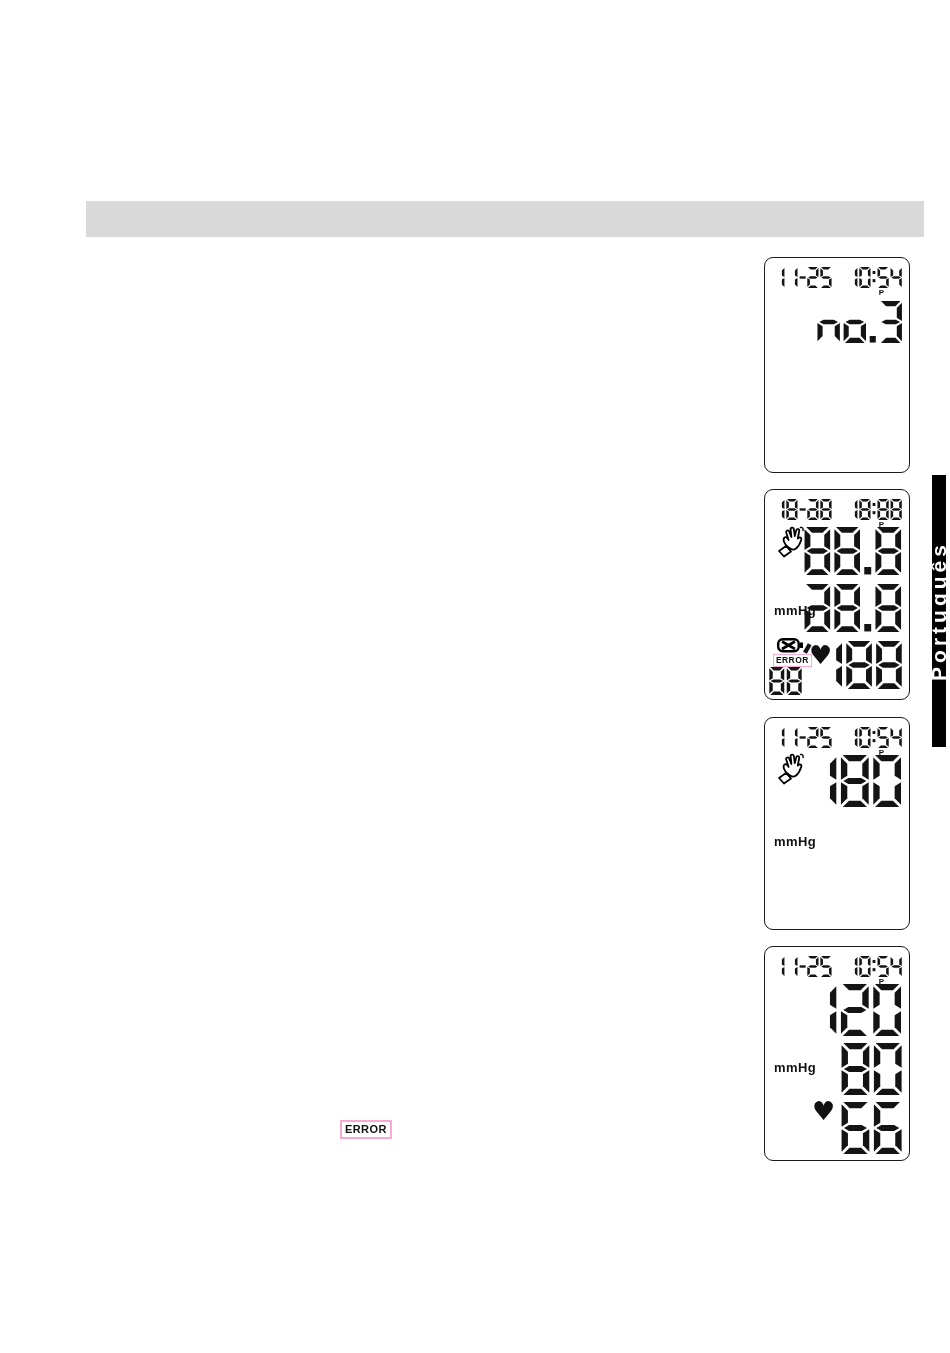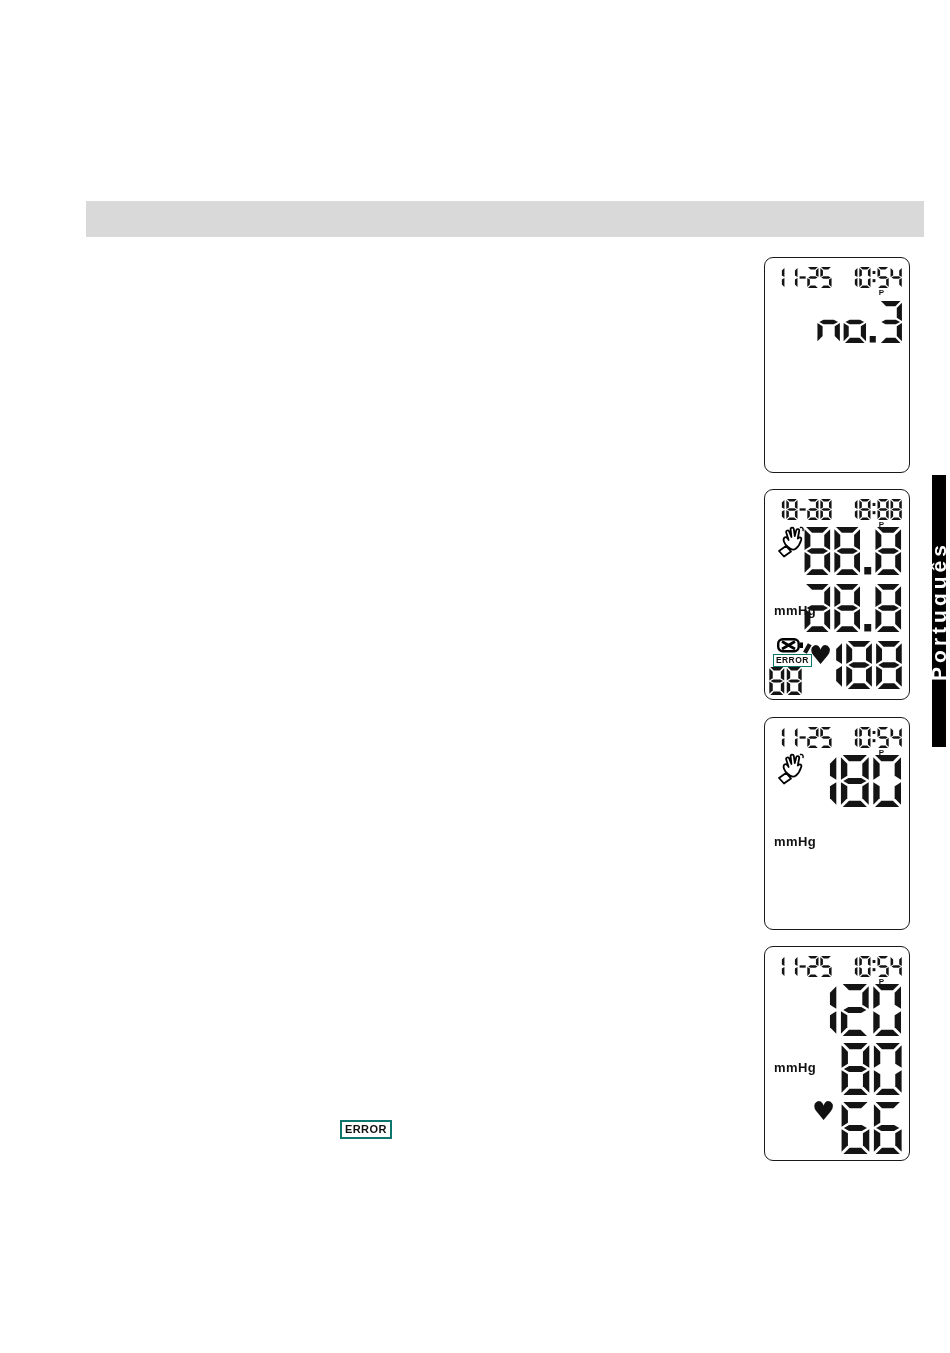--- a/index.html
+++ b/index.html
@@ -23,21 +23,21 @@
   .dt-row{position:absolute;left:8px;right:7px;top:9px;display:flex;
       justify-content:space-between;align-items:flex-start;}
   .pm{position:absolute;right:25px;top:31px;font-size:8px;font-weight:bold;line-height:1;}
 
   .lcd{display:block;line-height:0;}
   .abs{position:absolute;}
 
   .mmhg{font-size:13px;font-weight:bold;letter-spacing:.4px;line-height:1;}
   .heart{font-size:26px;line-height:1;font-family:"DejaVu Sans",sans-serif;}
 
-  .err-badge{display:inline-block;border:2px solid #0f766e;padding:0 3px;
+  .err-badge{display:inline-block;border:2px solid #f9a8d4;padding:0 3px;
       font-weight:bold;font-size:11px;line-height:1.35;letter-spacing:.4px;background:#fff;}
   .err-badge.small{border-width:1.5px;font-size:8.5px;padding:0 2px;line-height:1.3;}
   .inline-error{position:absolute;left:340px;top:1120px;}
 </style>
 </head>
 <body>
 
 <div id="page">
 
   <div class="gray-bar"></div>

